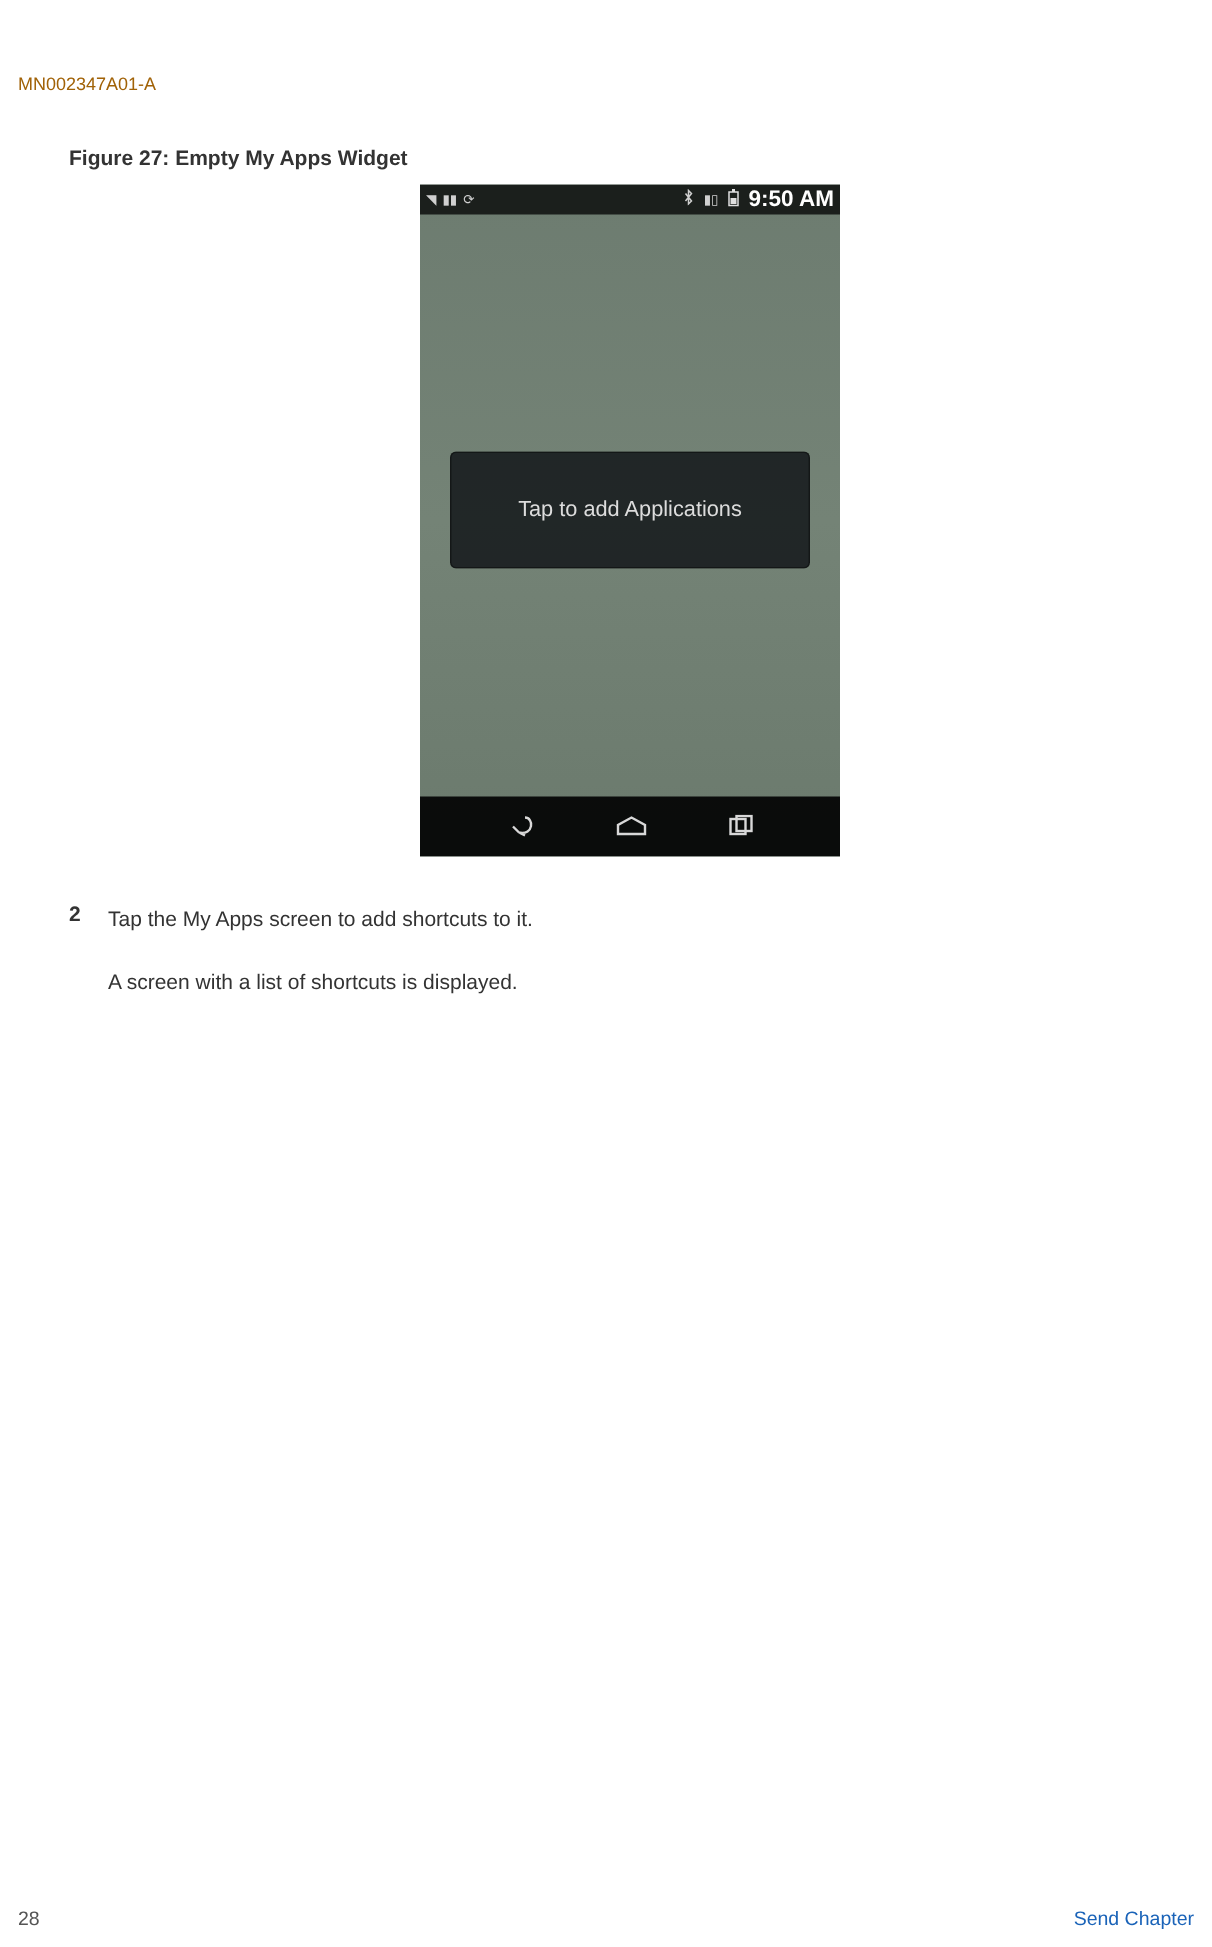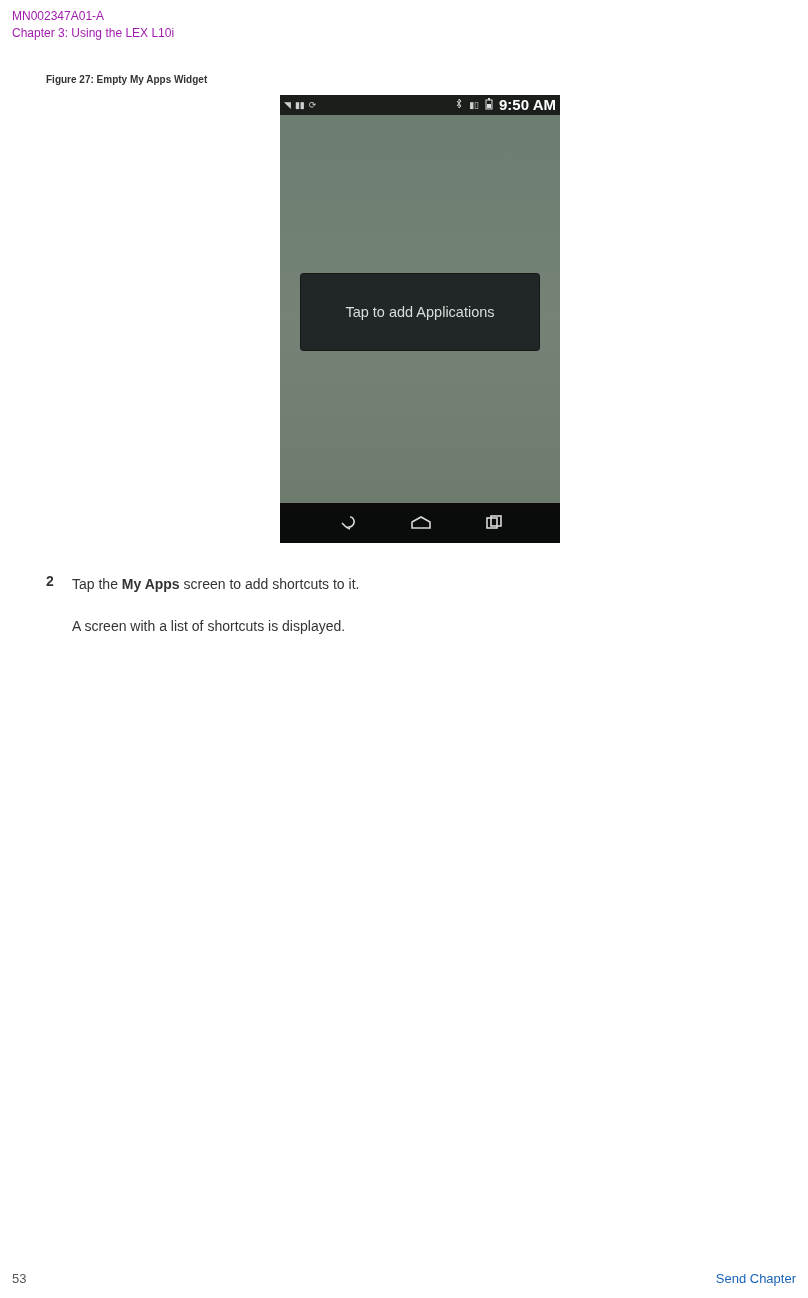--- a/index.html
+++ b/index.html
@@ -11,34 +11,35 @@
       width: 808px;
       height: 1298px;
       background: #ffffff;
       font-family: Arial, Helvetica, sans-serif;
       color: #333333;
       position: relative;
     }
     .header {
       padding: 8px 0 4px 12px;
       font-size: 12px;
-      color: #a21caf;
+      color: #a16207;
       line-height: 1.4;
+      margin-top: 40px;
     }
     .doc-id {
       display: block;
     }
     .chapter {
       display: block;
     }
     .content {
       padding: 28px 0 0 46px;
     }
     .figure-title {
-      font-size: 10px;
+      font-size: 14px;
       font-weight: bold;
       color: #333333;
       margin-bottom: 10px;
       margin-left: 0;
     }
     .screenshot {
       margin-left: 234px;
       width: 280px;
       height: 448px;
       background: #6b7a6f;
@@ -122,21 +123,21 @@
     }
     .step-num {
       font-weight: bold;
       width: 26px;
       flex-shrink: 0;
     }
     .step-body {
       line-height: 1.6;
     }
     .step-body .bold {
-      font-weight: bold;
+      font-weight: normal;
     }
     .step-line2 {
       margin-top: 20px;
     }
     .footer {
       position: absolute;
       bottom: 12px;
       left: 12px;
       right: 12px;
       display: flex;
@@ -150,21 +151,20 @@
     .feedback-link {
       color: #1a63b8;
       text-decoration: none;
     }
   </style>
 </head>
 <body>
 
 <div class="header">
   <span class="doc-id">MN002347A01-A</span>
-  <span class="chapter">Chapter 3:  Using the LEX L10i</span>
 </div>
 
 <div class="content">
   <div class="figure-title">Figure 27: Empty My Apps Widget</div>
 
   <div class="screenshot">
     <div class="statusbar">
       <div class="sb-left">
         <span class="sb-icon">◥</span>
         <span class="sb-icon">▮▮</span>
@@ -215,15 +215,15 @@
     <div class="step-body">
       <div>
         <span>Tap the </span><span class="bold">My Apps</span><span> screen to add shortcuts to it.</span>
       </div>
       <div class="step-line2">A screen with a list of shortcuts is displayed.</div>
     </div>
   </div>
 </div>
 
 <div class="footer">
-  <span class="page-num">53</span>
+  <span class="page-num">28</span>
   <a class="feedback-link">Send Chapter</a>
 </div>
 
 </body></html>

